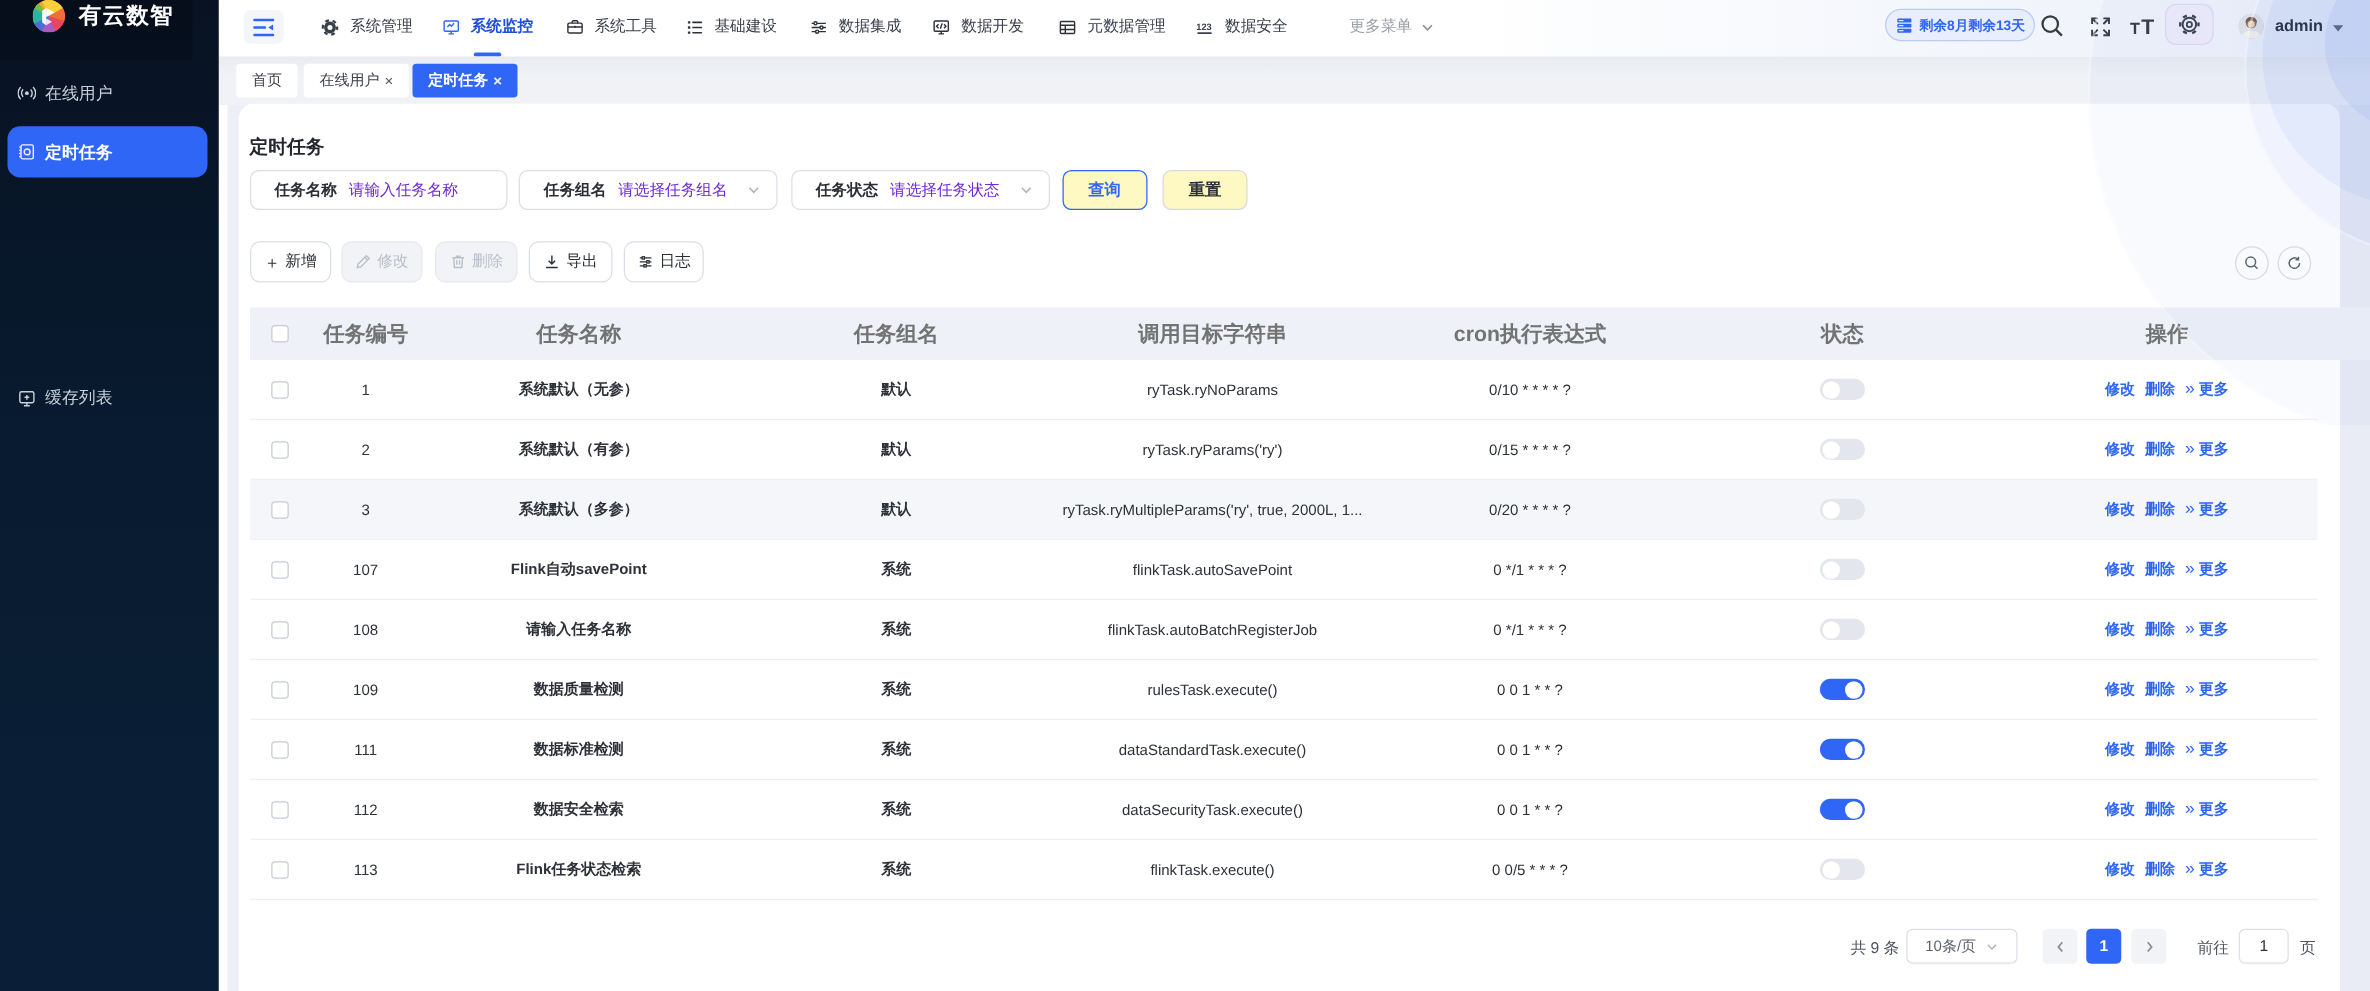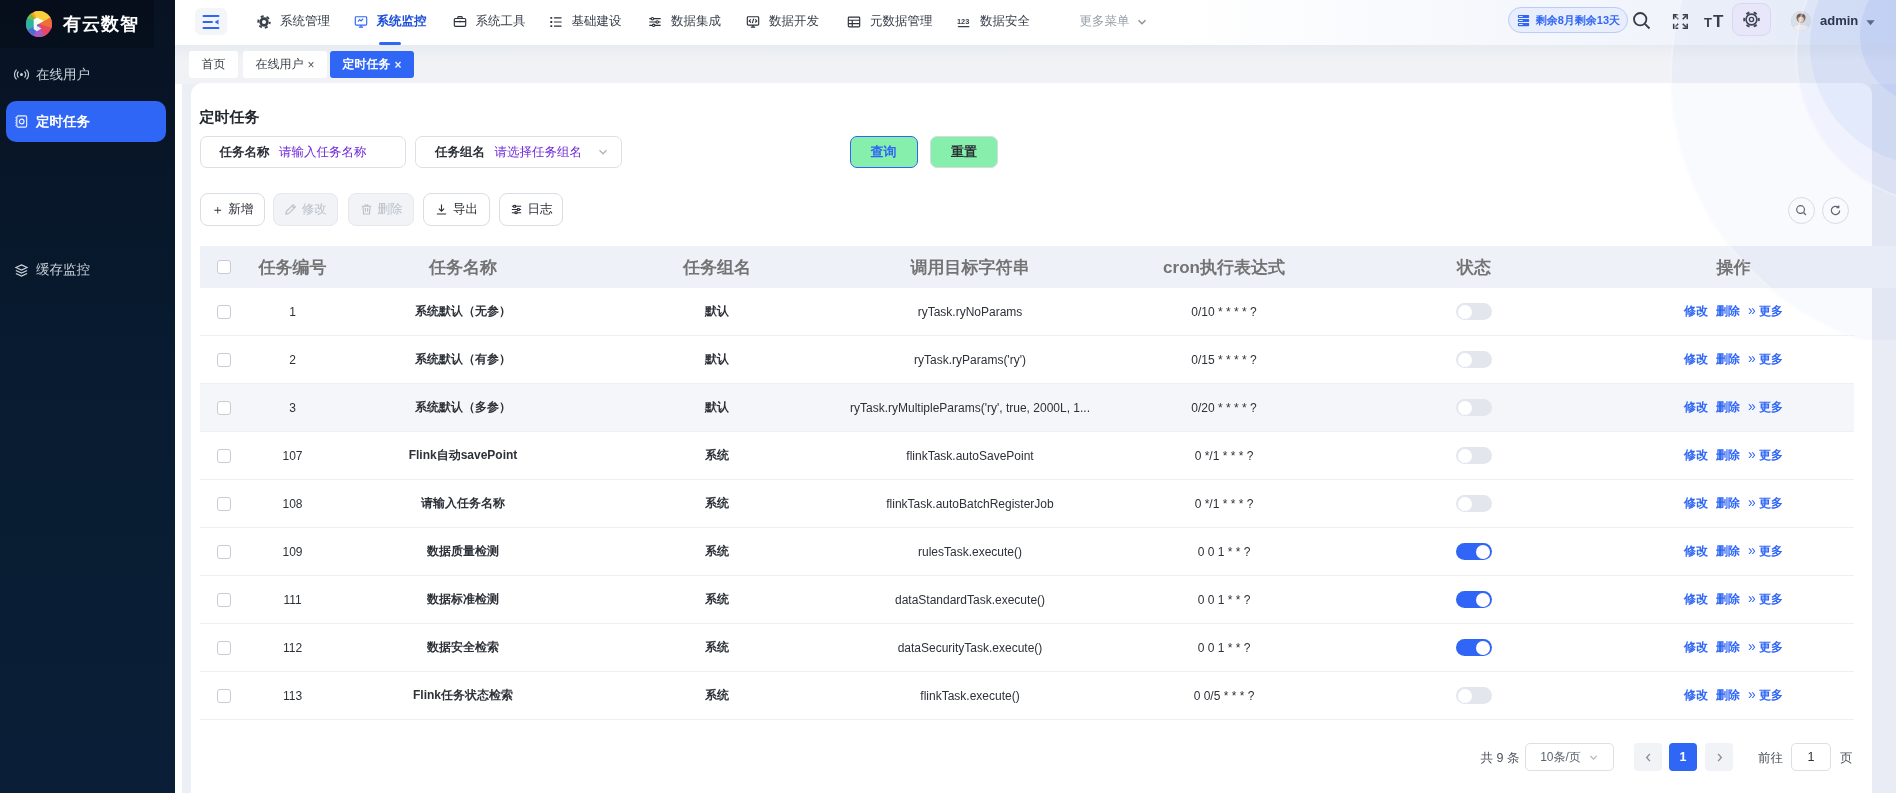--- a/index.html
+++ b/index.html
@@ -2,21 +2,21 @@
 <html lang="zh"><head>
 <meta charset="utf-8">
 <title>定时任务</title>
 <style>
 *{margin:0;padding:0;box-sizing:border-box}
 html,body{width:1896px;height:793px;overflow:hidden}
 body{position:relative;font-family:"Liberation Sans",sans-serif;background:#fff;color:#2d3138}
 .abs{position:absolute}
 
 #side{position:absolute;left:0;top:0;width:175px;height:793px;background:linear-gradient(180deg,#081222 0%,#081b30 45%,#0a1f37 100%);z-index:5}
-#logo{position:absolute;left:0;top:0;width:154px;height:48px;display:flex;align-items:center;padding-left:26px;background:rgba(0,0,0,.18)}
+#logo{position:absolute;left:0;top:0;width:154px;height:48px;display:flex;padding-left:26px;background:rgba(0,0,0,.18)}
 #logo .ltxt{color:#fff;font-size:18px;font-weight:700;letter-spacing:1px;margin-left:11px}
 .mitem{position:absolute;left:6px;width:160px;height:41px;display:flex;align-items:center;padding-left:8px;color:#c9d0d9;font-size:13.5px;border-radius:10px}
 .mitem .mi{width:15px;height:15px;margin-right:7px;flex:none;opacity:.92}
 .mitem.on{background:#2f66f5;color:#fff;font-weight:700}
 
 #top{position:absolute;left:175px;top:0;width:1721px;height:45px;background:#fff;z-index:4}
 #tint{position:absolute;right:0;top:0;width:720px;height:45px;background:linear-gradient(90deg,rgba(230,236,248,0) 0%,rgba(230,236,248,.4) 45%,rgba(225,232,246,.55) 80%,rgba(221,229,245,.7) 100%)}
 .nav{position:absolute;top:0;height:43px;display:flex;align-items:center;font-size:12.5px;font-weight:500;color:#39404c}
 .nav .ni{width:14px;height:14px;margin-right:9px}
 .nav.blue{color:#1d4ed8;font-weight:700}
@@ -30,21 +30,21 @@
 
 #content{position:absolute;left:175px;top:84px;width:1721px;height:709px;background:#edeff6}
 #content .wsliver{position:absolute;left:0;top:0;width:6.5px;height:709px;background:#fff}
 #card{position:absolute;left:15.5px;top:-1px;width:1681px;height:710px;background:#fff;border-radius:12px 12px 0 0}
 #deco{position:absolute;right:0;top:0;width:360px;height:340px;overflow:hidden;pointer-events:none;z-index:6}
 
 .fbox{position:absolute;top:53px;height:32px;border:1px solid #dcdfe6;border-radius:7px;background:#fff;display:flex;align-items:center;padding-left:19px;font-size:12.5px}
 .fbox b{color:#2b2f36;margin-right:9.5px;font-weight:700}
 .fbox .ph{color:#6d28d9}
 .fbox .car{position:absolute;right:12px;width:12px;height:12px}
-.fbtn{position:absolute;top:53px;height:32px;border-radius:7px;background:#86efac;display:flex;align-items:center;justify-content:center;font-size:13px;font-weight:700}
+.fbtn{position:absolute;top:53px;height:32px;border-radius:7px;background:#fef9c3;display:flex;align-items:center;justify-content:center;font-size:13px;font-weight:700}
 
 .abtn{position:absolute;top:110px;height:33px;border:1px solid #d9dde4;border-radius:8px;background:#fff;display:flex;align-items:center;justify-content:center;font-size:12.5px;color:#2b2f36}
 .abtn .ic{font-size:13px;margin-right:4px;font-weight:400}
 .abtn .aic{width:13px;height:13px;margin-right:5px}
 .abtn.dis{background:#f2f3f7;border-color:#e6e8ee;color:#b9bfc9}
 .cbtn{position:absolute;top:113.5px;width:27px;height:27px;border:1px solid #dcdfe6;border-radius:50%;background:#fff;display:flex;align-items:center;justify-content:center}
 
 #tblhead{position:absolute;left:9.5px;top:163px;width:1836px;height:42px;background:#eef1f8;display:flex;align-items:center;font-weight:700;font-size:17px;color:#737373}
 .row{position:absolute;left:9.5px;width:1654px;height:48px;display:flex;align-items:center;font-size:12px;color:#2d3138;border-bottom:1px solid #eef0f3;background:#fff}
 .row.alt{background:#f4f6fa}
@@ -96,26 +96,26 @@
       <circle cx="8" cy="8" r="1.6" fill="#dde2e9" stroke="none"></circle>
       <path d="M4.8 11.2 a4.5 4.5 0 0 1 0 -6.4 M11.2 4.8 a4.5 4.5 0 0 1 0 6.4"></path>
       <path d="M2.7 13.3 a7.5 7.5 0 0 1 0 -10.6 M13.3 2.7 a7.5 7.5 0 0 1 0 10.6"></path>
     </svg>在线用户</div>
   <div class="mitem on" style="top:101px">
     <svg class="mi" viewBox="0 0 16 16" fill="none" stroke="#fff" stroke-width="1.2">
       <rect x="3" y="2" width="10.5" height="12" rx="1.5"></rect>
       <circle cx="8.2" cy="8" r="2.5"></circle>
       <path d="M1.4 4h1.2M1.4 6.7h1.2M1.4 9.4h1.2M1.4 12.1h1.2" stroke-width="1.1"></path>
     </svg>定时任务</div>
-  <div class="mitem" style="top:249.5px">
+  <div class="mitem" style="top:297.5px">
     <svg class="mi" viewBox="0 0 16 16" fill="none" stroke="#dde2e9" stroke-width="1.2">
-      <path d="M8 2 L14 4.8 L8 7.6 L2 4.8 Z"></path>
-      <path d="M2 8 L8 10.8 L14 8"></path>
-      <path d="M2 11.2 L8 14 L14 11.2"></path>
-    </svg>缓存监控</div>
+      <rect x="2" y="2.5" width="12" height="9.5" rx="1.5"></rect>
+      <path d="M8 12v2.2M5.5 14.5h5"></path>
+      <path d="M6 7.3h4M8 5.3v4"></path>
+    </svg>缓存列表</div>
 </div>
 <div id="top">
   <div id="tint"></div>
   <div id="hamb">
     <svg width="18" height="16" viewBox="0 0 18 16" fill="none" stroke="#2f66f5" stroke-width="1.9" stroke-linecap="round">
       <path d="M1.5 2h15M1.5 8h8.5M1.5 14h15"></path>
       <path d="M16.5 5.6 L12.6 8 L16.5 10.4 Z" fill="#2f66f5" stroke="none" stroke-width="0"></path>
     </svg>
   </div>
   <div class="nav" style="left:82px">
@@ -237,20 +237,27 @@
         <b>任务名称</b>
         <span class="ph">请输入任务名称</span>
       </div>
     <div class="fbox" style="left:224.5px;width:206.5px">
         <b>任务组名</b>
         <span class="ph">请选择任务组名</span>
         <svg class="car" viewBox="0 0 12 12" fill="none" stroke="#aeb4bf" stroke-width="1.3">
           <path d="M2.5 4.2 L6 7.8 L9.5 4.2"></path>
         </svg>
       </div>
+    <div class="fbox" style="left:442px;width:207.5px">
+        <b>任务状态</b>
+        <span class="ph">请选择任务状态</span>
+        <svg class="car" viewBox="0 0 12 12" fill="none" stroke="#aeb4bf" stroke-width="1.3">
+          <path d="M2.5 4.2 L6 7.8 L9.5 4.2"></path>
+        </svg>
+      </div>
     <div class="fbtn" style="left:659px;width:68px;border:1px solid #2f66f5;color:#2f66f5">查询</div>
     <div class="fbtn" style="left:739.5px;width:68px;border:1px solid #d6dae1;color:#2b2f36">重置</div>
 
     <div class="abtn" style="left:9.5px;width:64.5px"><span class="ic">＋</span>新增</div>
     <div class="abtn dis" style="left:82px;width:65.5px"><svg class="aic" viewBox="0 0 14 14" fill="none" stroke="#b9bfc9" stroke-width="1.2">
           <path d="M9.8 1.8l2.4 2.4L5 11.4l-3 .6.6-3zM8.5 3.1l2.4 2.4"></path>
         </svg>修改</div>
     <div class="abtn dis" style="left:157.5px;width:66px"><svg class="aic" viewBox="0 0 14 14" fill="none" stroke="#b9bfc9" stroke-width="1.2">
           <path d="M2 3.5h10M5.5 3.5V2.2h3v1.3M3.2 3.5l.6 8.3h6.4l.6-8.3M5.8 5.5v4M8.2 5.5v4"></path>
         </svg>删除</div>

